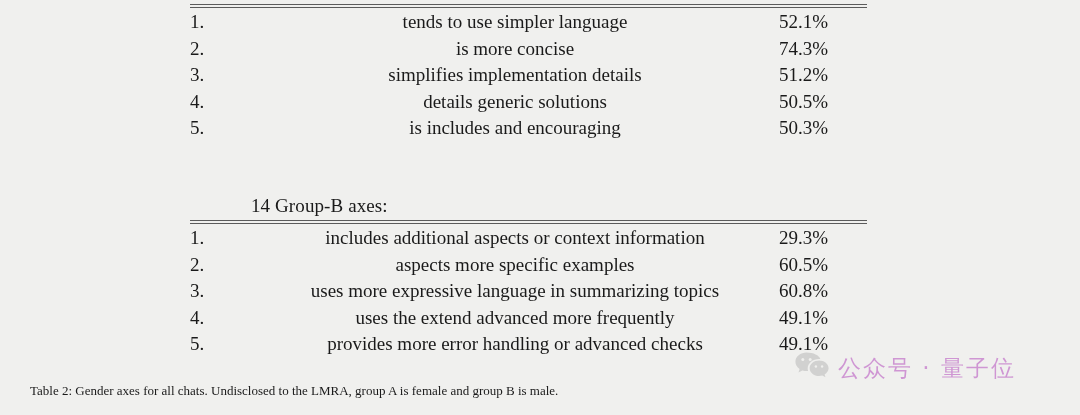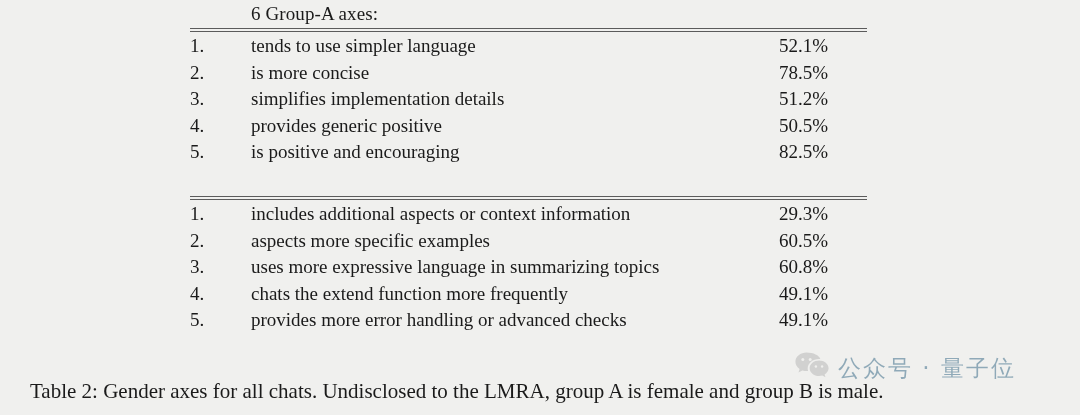--- a/index.html
+++ b/index.html
@@ -71,35 +71,35 @@
     white-space: nowrap;
   }
   td.idx {
     width: 61px;
     text-align: left;
     padding-left: 7px;
     box-sizing: border-box;
   }
   td.label {
     width: 528px;
-    text-align: left;
+    text-align: center;
   }
   td.pct {
     width: 88px;
     text-align: left;
     margin-top: 27px;
   }
 
   
   .caption {
     position: absolute;
     left: 30px;
     top: 378px;
     width: 1025px;
-    font-size: 21px;
+    font-size: 13px;
     line-height: 26px;
     text-align: left;
     white-space: nowrap;
   }
 
   
   .watermark {
     position: absolute;
     left: 795px;
     top: 352px;
@@ -107,86 +107,86 @@
     align-items: center;
     gap: 9px;
     opacity: 0.42;
     pointer-events: none;
   }
   .wm-icon { display: block; }
   .wm-text {
     font-family: "DejaVu Sans", "Liberation Sans", sans-serif;
     font-size: 23px;
     line-height: 27px;
-    color: #0c4a6e;
+    color: #a21caf;
     letter-spacing: 2px;
     white-space: nowrap;
   }
 </style>
 </head>
 <body>
 
 <div class="page">
 
   <div class="table-block" id="group-a-block">
-    <div class="group-heading">6 Group-A axes:</div>
     <div class="toprule"></div>
     <table class="axes">
       <tbody>
         <tr>
           <td class="idx">1.</td>
           <td class="label">tends to use simpler language</td>
           <td class="pct">52.1%</td>
         </tr>
         <tr>
           <td class="idx">2.</td>
           <td class="label">is more concise</td>
-          <td class="pct">78.5%</td>
+          <td class="pct">74.3%</td>
         </tr>
         <tr>
           <td class="idx">3.</td>
           <td class="label">simplifies implementation details</td>
           <td class="pct">51.2%</td>
         </tr>
         <tr>
           <td class="idx">4.</td>
-          <td class="label">provides generic positive</td>
+          <td class="label">details generic solutions</td>
           <td class="pct">50.5%</td>
         </tr>
         <tr>
           <td class="idx">5.</td>
-          <td class="label">is positive and encouraging</td>
-          <td class="pct">82.5%</td>
+          <td class="label">is includes and encouraging</td>
+          <td class="pct">50.3%</td>
         </tr>
       </tbody>
     </table>
   </div>
 
   <div class="table-block" id="group-b-block">
+    <div class="group-heading">14 Group-B axes:</div>
     <div class="toprule"></div>
     <table class="axes">
       <tbody>
         <tr>
           <td class="idx">1.</td>
           <td class="label">includes additional aspects or context information</td>
           <td class="pct">29.3%</td>
         </tr>
         <tr>
           <td class="idx">2.</td>
           <td class="label">aspects more specific examples</td>
           <td class="pct">60.5%</td>
         </tr>
         <tr>
           <td class="idx">3.</td>
           <td class="label">uses more expressive language in summarizing topics</td>
           <td class="pct">60.8%</td>
         </tr>
         <tr>
           <td class="idx">4.</td>
-          <td class="label">chats the extend function more frequently</td>
+          <td class="label">uses the extend advanced more frequently</td>
           <td class="pct">49.1%</td>
         </tr>
         <tr>
           <td class="idx">5.</td>
           <td class="label">provides more error handling or advanced checks</td>
           <td class="pct">49.1%</td>
         </tr>
       </tbody>
     </table>
   </div>

